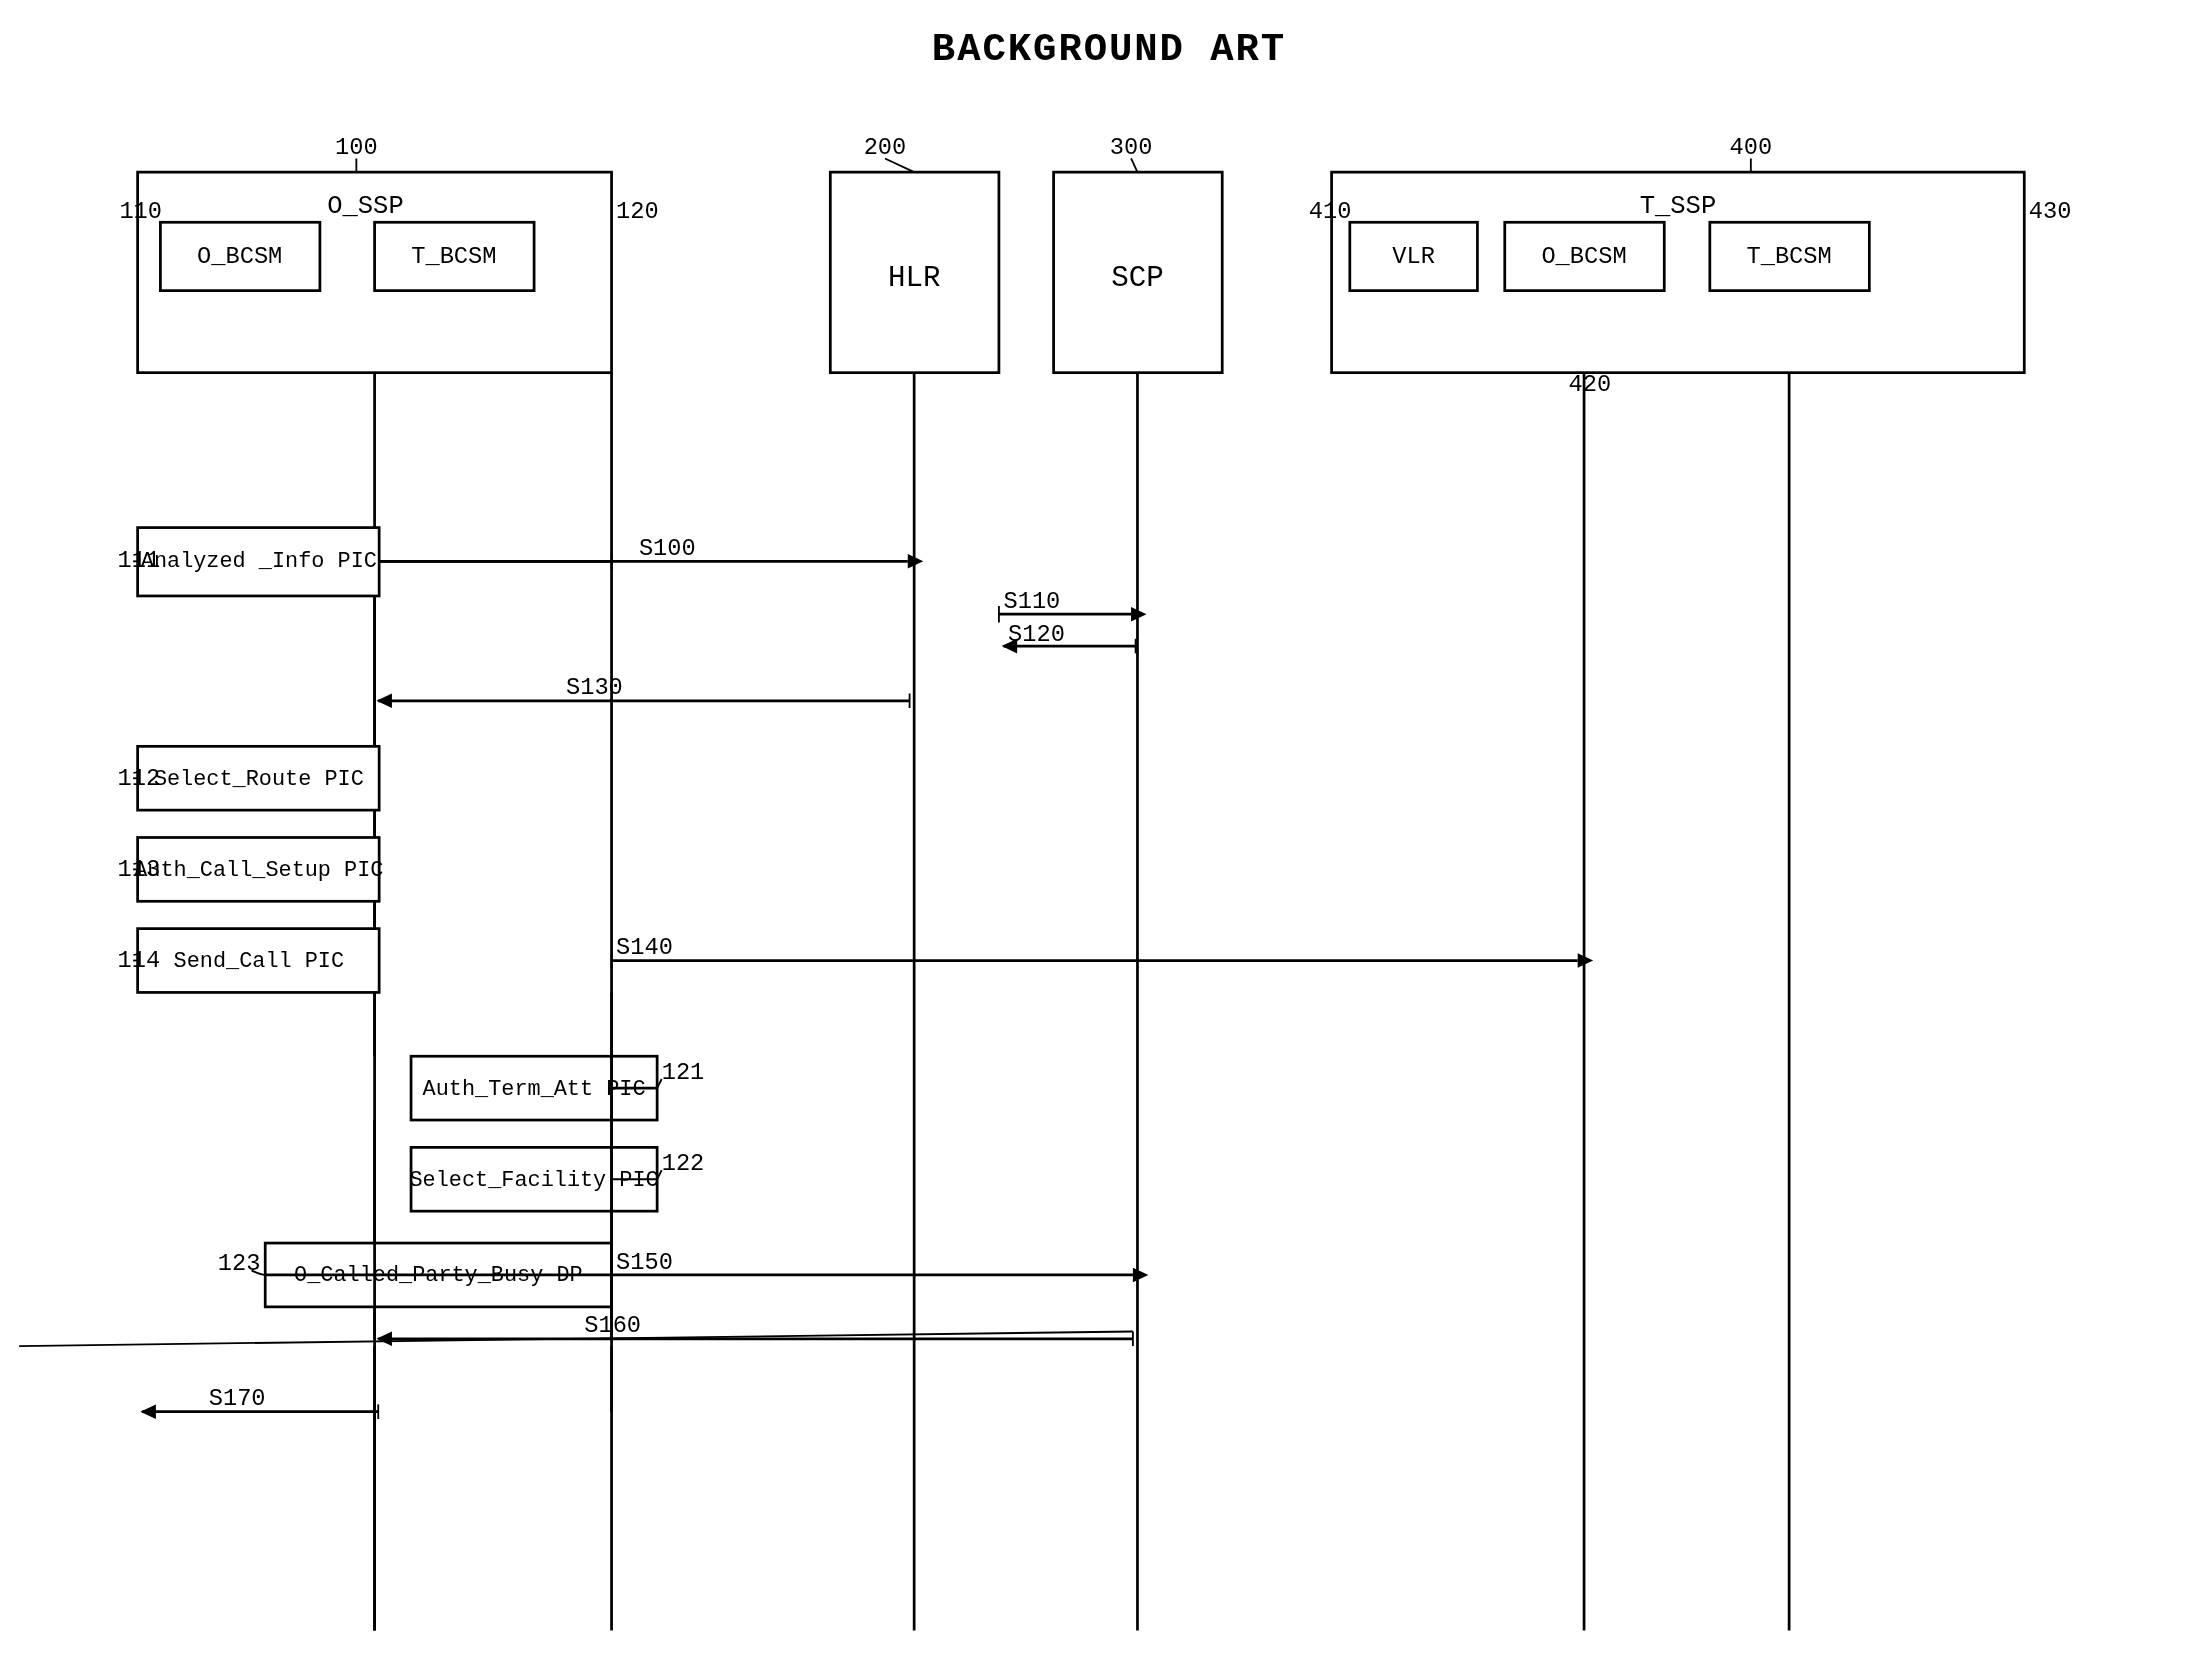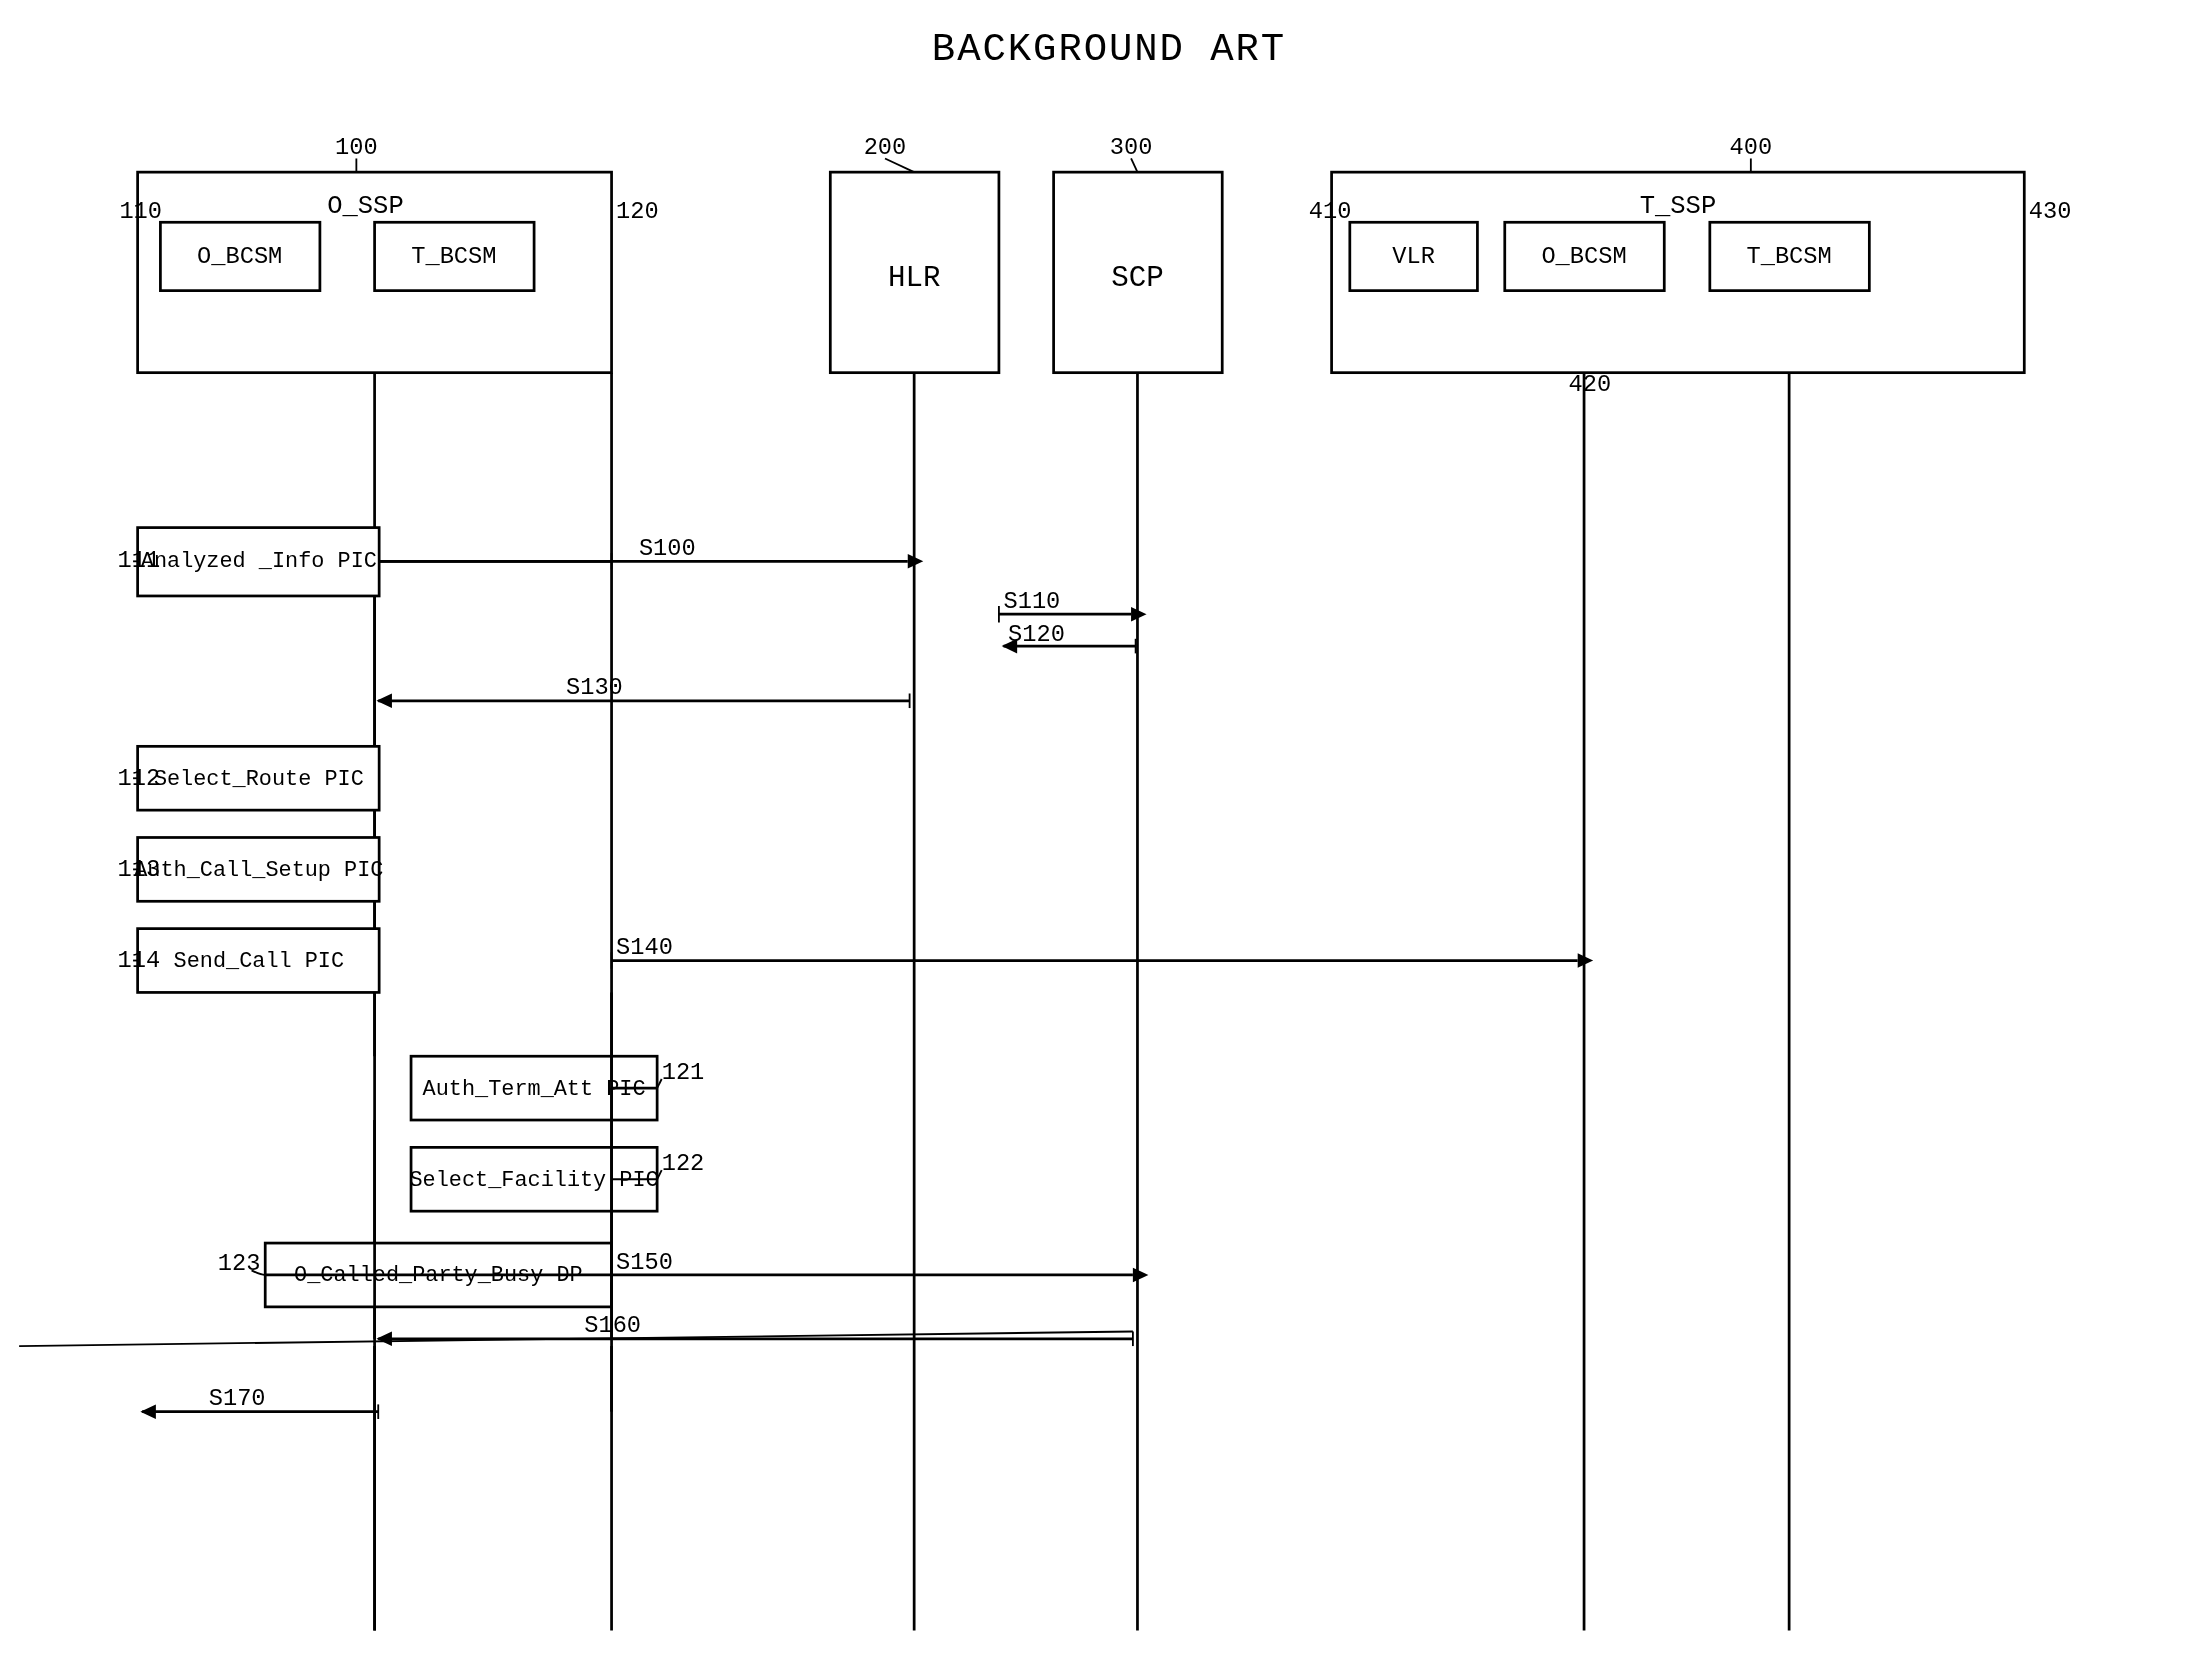--- a/index.html
+++ b/index.html
@@ -7,21 +7,21 @@
       background: #fff;
       font-family: 'Courier New', Courier, monospace;
       width: 2202px;
       height: 1662px;
       position: relative;
       overflow: hidden;
     }
     .page-title {
       text-align: center;
       font-size: 39px;
-      font-weight: normal;
+      font-weight: bold;
       padding-top: 28px;
       letter-spacing: 1.9px;
       padding-left: 16px;
     }
     .diagram-container {
       position: relative;
       width: 100%;
       height: 1595px;
       top: 9.3px;
     }

